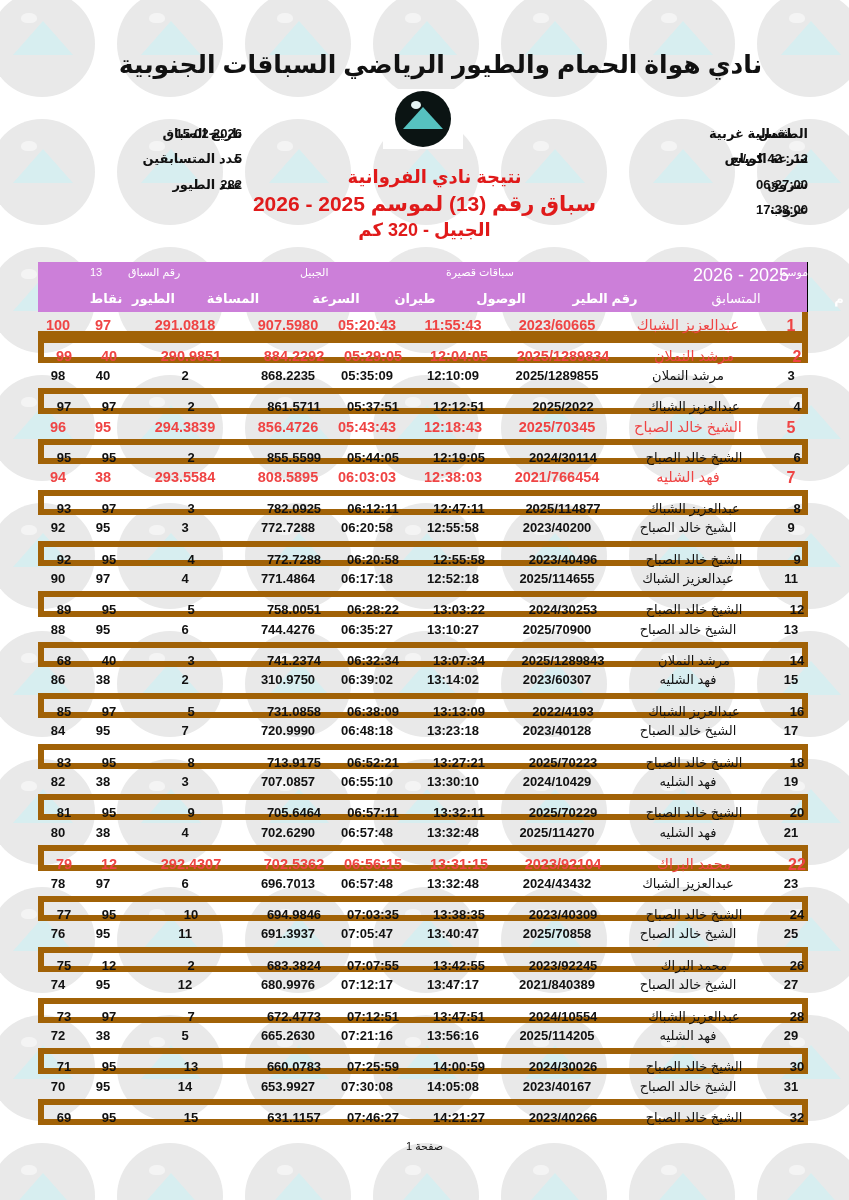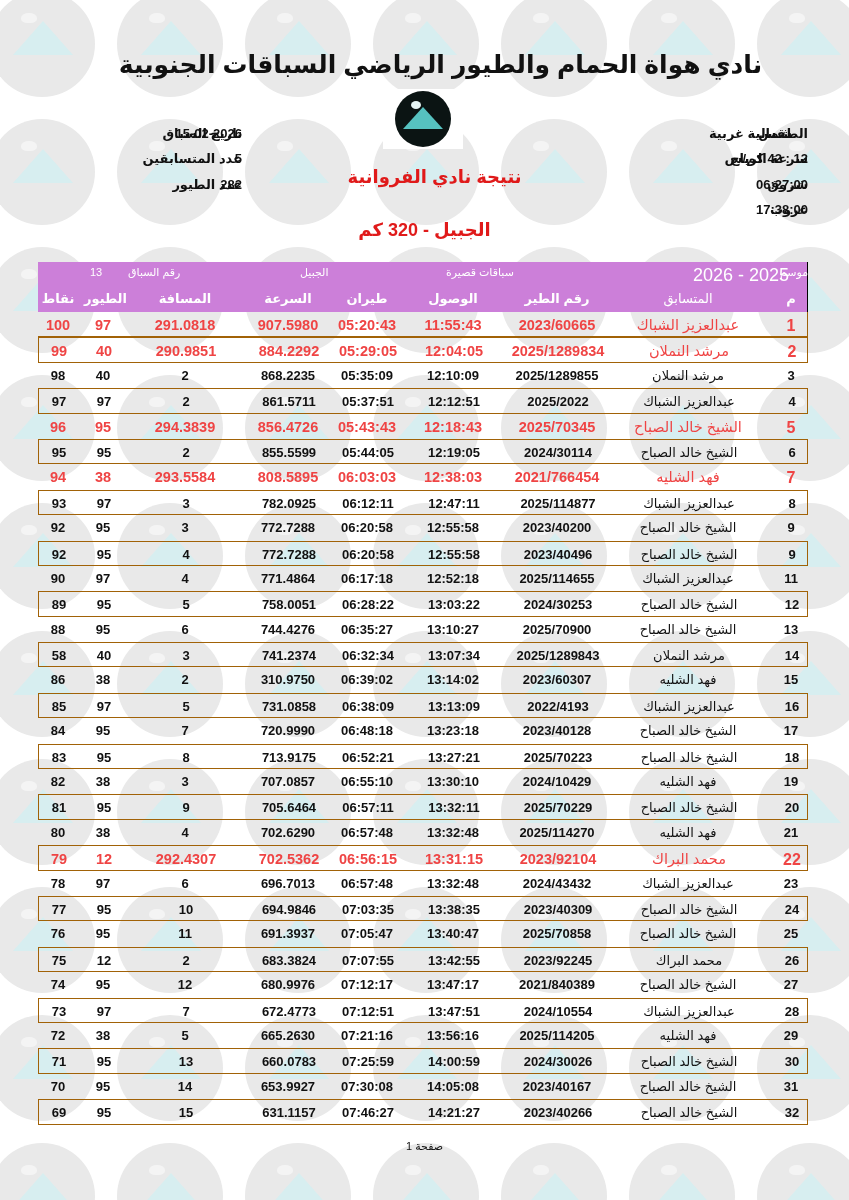--- a/index.html
+++ b/index.html
@@ -42,23 +42,23 @@
   .info-left .val { direction:ltr; text-align:right; flex:1; padding-left:0; }
   .info-right .lbl { width:68px; text-align:right; font-weight:bold; }
   .info-right .val { flex:1; text-align:right; direction:ltr; padding-right:0; }
   .info-right .val.rtl { direction:rtl; text-align:right; }
 
   .tbl { position:absolute; left:38px; top:262px; width:770px; }
   .hdr { background:#cc7fd9; color:#fff; height:50px; position:relative; border-right:1px solid #000; }
   .hdr .top { position:absolute; top:4px; left:0; width:100%; height:16px; font-size:11px; }
   .hdr .top span { position:absolute; white-space:nowrap; }
   .hdr .cols { position:absolute; top:29px; left:0; width:100%; height:18px; font-size:13px; font-weight:bold; }
-  .hdr .cols span { position:absolute; text-align:center; white-space:nowrap; }
+  .hdr .cols span { position:absolute; text-align:center; white-space:nowrap;margin-left:48px; }
   .row { height:25.4px; position:relative; font-size:13px; font-weight:bold; }
-  .row.boxed { border:1px solid #a16207; box-sizing:border-box; }
+  .row.boxed { border:6px solid #a16207; box-sizing:border-box; }
   .row span { position:absolute; top:5px; text-align:center; white-space:nowrap; }
   .row.hl { color:#ef4444; font-size:14.5px; }
   .c-points { left:0; width:40px; }
   .c-birds { left:46px; width:38px; }
   .c-dist { left:92px; width:110px; }
   .c-speed { left:200px; width:100px; }
   .c-flight { left:284px; width:90px; }
   .c-arr { left:370px; width:90px; }
   .c-ring { left:464px; width:110px; }
   .c-name { left:580px; width:140px; direction:rtl; font-weight:normal; }
@@ -178,20 +178,21 @@
         <span class="lbl">شروق</span>
         <span class="val" style="text-align:left;padding-left:18px">06:27:00</span>
       </div>
     <div class="row">
         <span class="lbl">غروب</span>
         <span class="val" style="text-align:right;padding-left:18px">17:38:00</span>
       </div>
   </div>
 
   <div class="subtitle sub1">نتيجة نادي الفروانية</div>
+  <div class="subtitle sub2">سباق رقم (13) لموسم 2025 - 2026</div>
   <div class="subtitle sub3">الجبيل - 320 كم</div>
 
   <div class="tbl">
     <div class="hdr">
       <div class="top">
         <span style="left:52px">13</span>
         <span style="left:90px">رقم السباق</span>
         <span style="left:262px">الجبيل</span>
         <span style="left:408px">سباقات قصيرة</span>
         <span style="left:655px;font-size:18px;top:-1px">2026 - 2025</span>
@@ -347,21 +348,21 @@
           <span class="c-birds">95</span>
           <span class="c-dist">6</span>
           <span class="c-speed">744.4276</span>
           <span class="c-flight">06:35:27</span>
           <span class="c-arr">13:10:27</span>
           <span class="c-ring">2025/70900</span>
           <span class="c-name">الشيخ خالد الصباح</span>
           <span class="c-rank">13</span>
         </div>
         <div class="row boxed">
-          <span class="c-points">58</span>
+          <span class="c-points">68</span>
           <span class="c-birds">40</span>
           <span class="c-dist">3</span>
           <span class="c-speed">741.2374</span>
           <span class="c-flight">06:32:34</span>
           <span class="c-arr">13:07:34</span>
           <span class="c-ring">2025/1289843</span>
           <span class="c-name">مرشد النملان</span>
           <span class="c-rank">14</span>
         </div>
         <div class="row">

